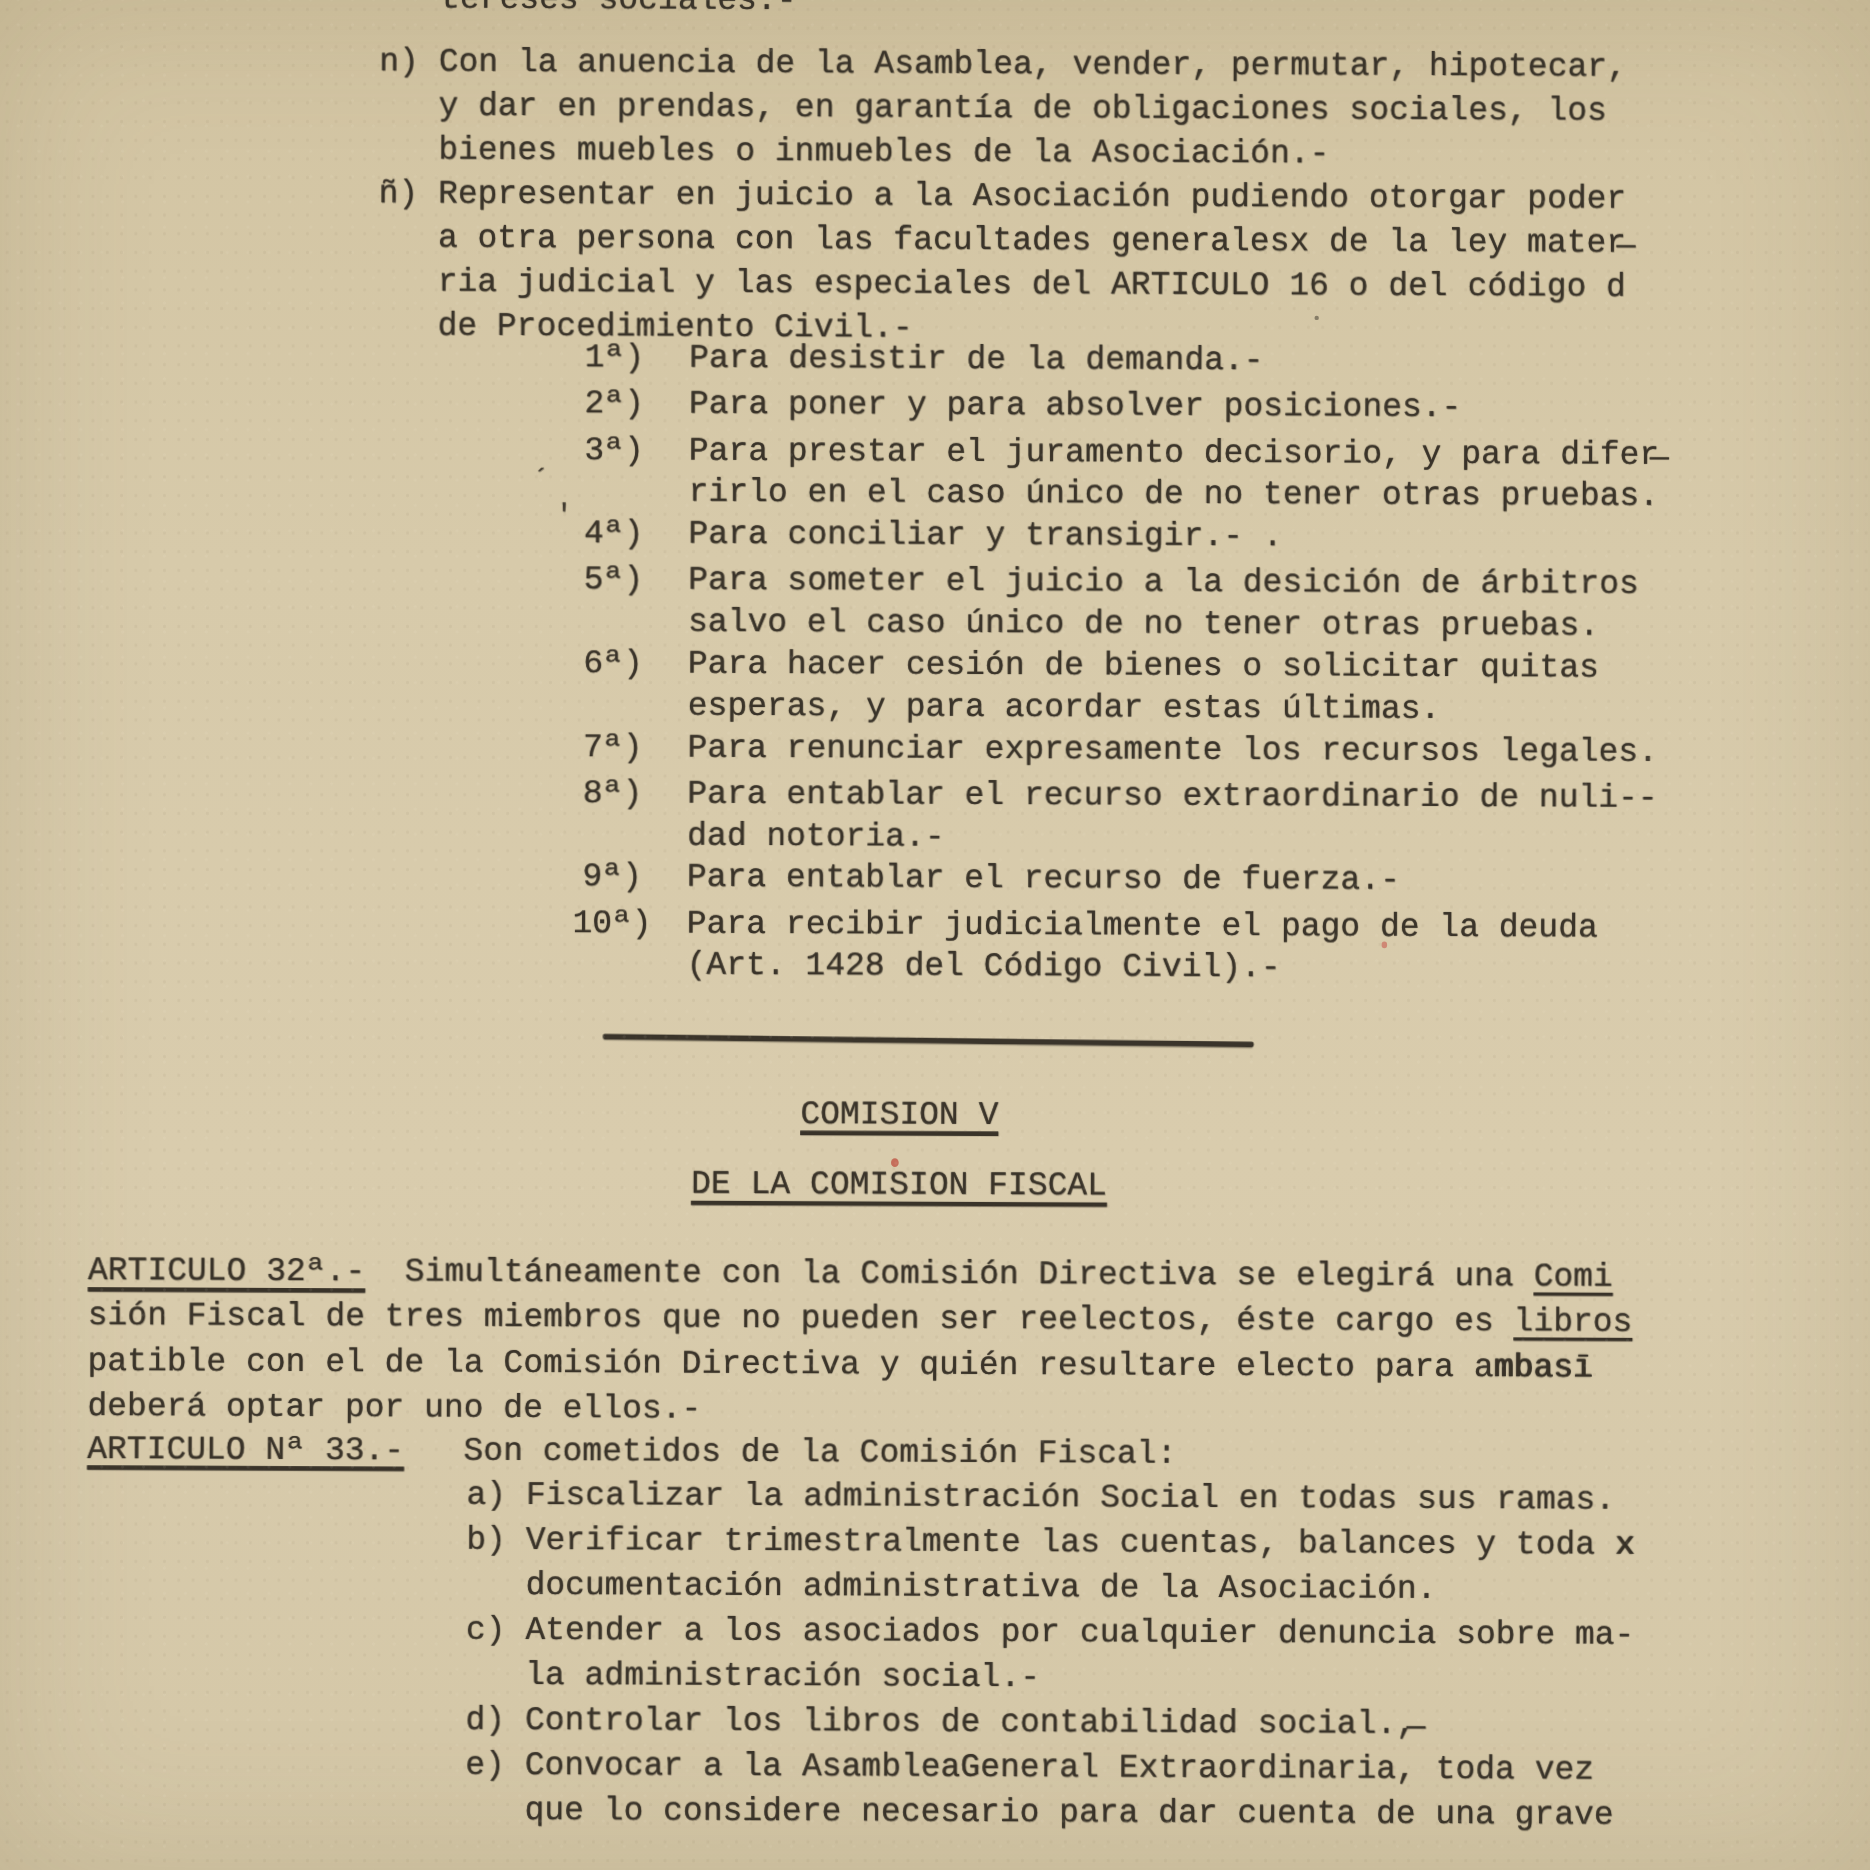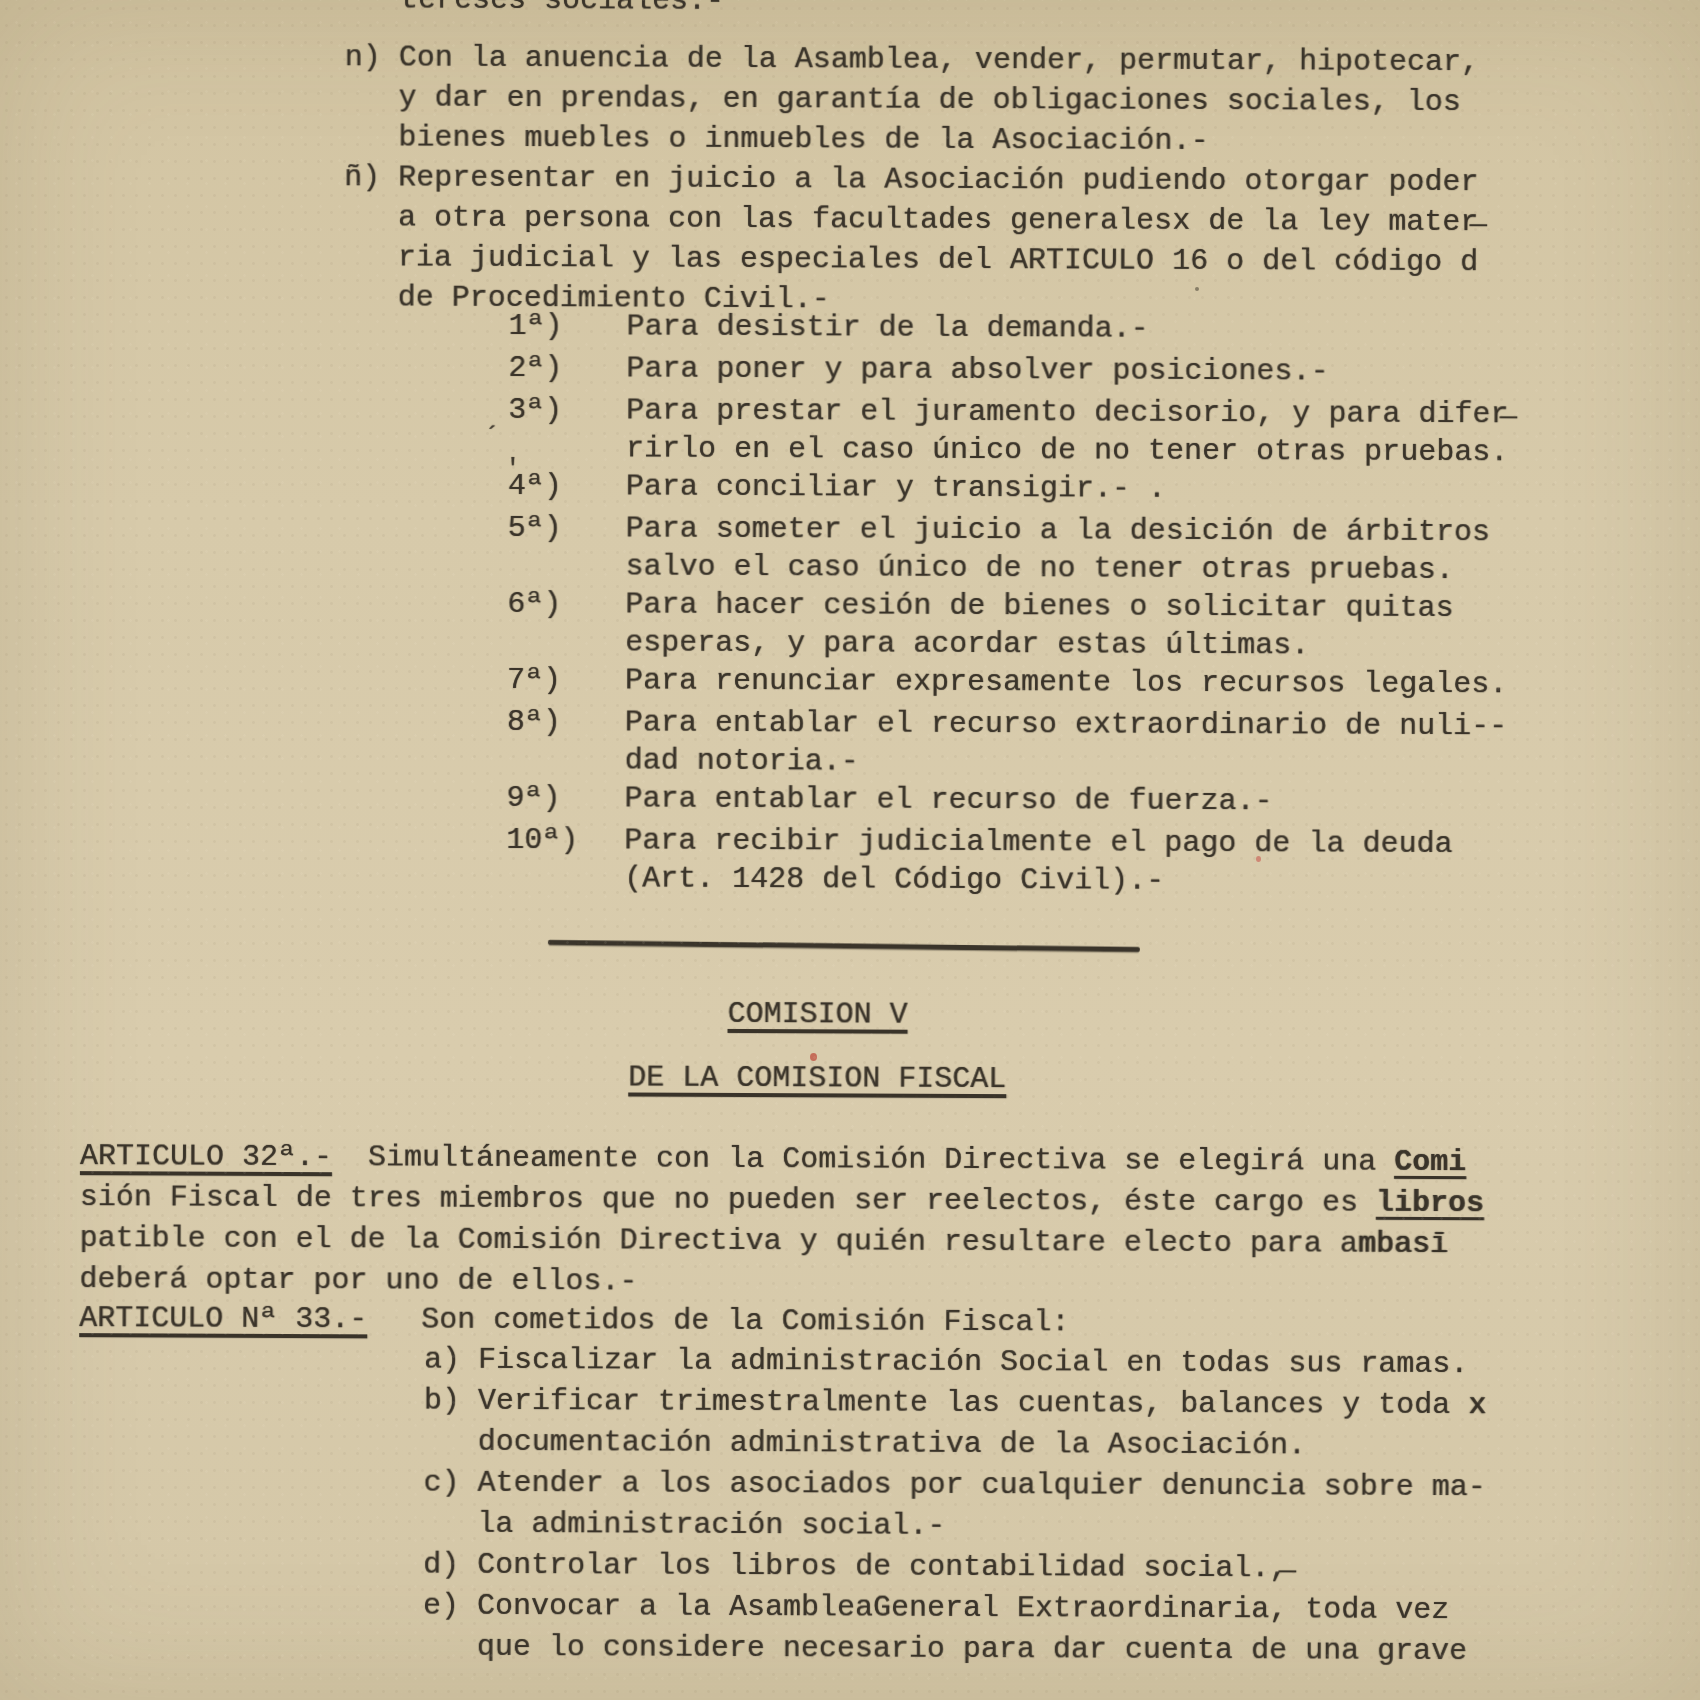--- a/index.html
+++ b/index.html
@@ -31,35 +31,35 @@
     background-position:0 0,7px 11px;
   }
   .doc{
     position:absolute;inset:0;
     transform:rotate(.25deg);transform-origin:60px 0;
     font-size:30px;color:rgba(56,50,40,.94);
     text-shadow:0 0 1px rgba(56,50,40,.75), .5px .5px 0 rgba(56,50,40,.28);
     filter:blur(.22px);
   }
   .line{white-space:pre;line-height:40px;height:40px;}
-  .u{text-decoration:underline;text-decoration-thickness:3px;text-underline-offset:6px;font-weight:bold;}
+  .u{text-decoration:underline;text-decoration-thickness:3px;text-underline-offset:6px;}
   .u2{text-decoration:underline;text-decoration-thickness:4px;text-underline-offset:7px;}
   .b{font-weight:400;text-shadow:0 0 1.5px rgba(40,35,27,.9),1px 0 0 rgba(40,35,27,.8);}
 
   #top-partial{position:absolute;top:-22px;left:0;right:0;}
   #top-partial .line{padding-left:400px;}
 
   #clauses{position:absolute;top:36px;left:0;right:0;}
   #clauses .line{padding-left:345px;}
   #clauses .line.cont{padding-left:399px;}
 
   #powers{position:absolute;top:303px;left:0;right:0;}
   #powers .line{padding-left:510px;line-height:42px;height:42px;}
   #powers .line.cont{padding-left:628px;line-height:34px;height:34px;}
-  .pw-lbl{display:inline-block;width:100px;text-align:left;}
+  .pw-lbl{display:inline-block;width:100px;text-align:center;}
 
   .divider{
     position:absolute;top:940px;left:552px;width:592px;height:5px;
     background:rgba(44,39,31,.92);border-radius:2px;
     transform:rotate(.45deg);
     box-shadow:0 2px 1px -1px rgba(44,39,31,.4);
   }
   #chapter-title,#chapter-subtitle{
     position:absolute;left:0;width:1644px;text-align:center;
     font-size:30px;font-weight:400;margin:0;

